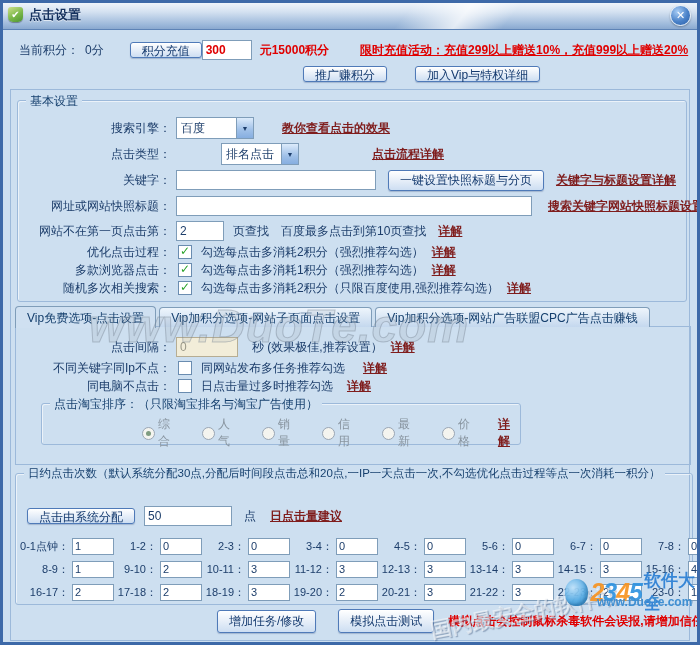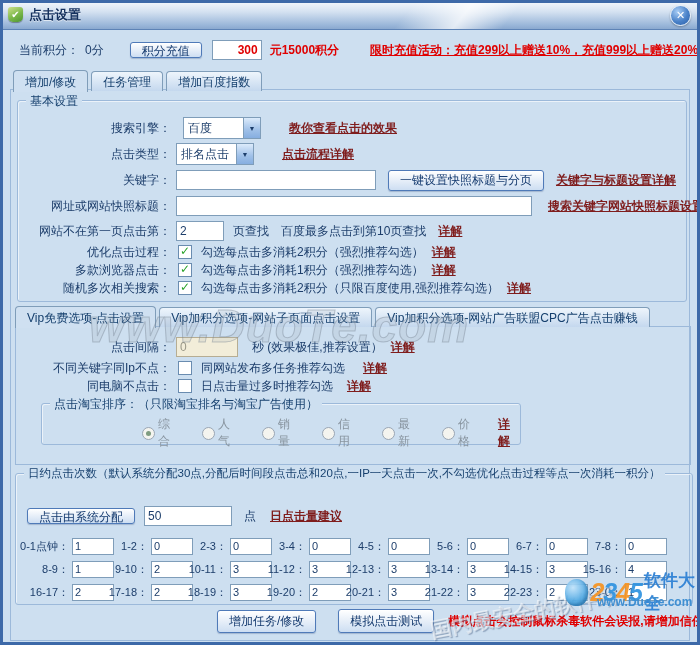--- a/index.html
+++ b/index.html
@@ -50,21 +50,21 @@
   .groupbox{position:absolute;border:1px solid #9cb9da;border-radius:3px;box-shadow:inset 1px 1px 0 rgba(255,255,255,.6);z-index:5;}
   .gtitle{position:absolute;top:-8px;left:8px;background:#cddff0;padding:0 4px;font-size:12px;color:#16406e;white-space:nowrap;}
   .panel{position:absolute;border:1px solid #9cb9da;z-index:2;}
   .tabs{position:absolute;display:flex;z-index:6;}
   .tab{border:1px solid #7f9db9;border-bottom:none;border-radius:4px 4px 0 0;height:18px;
     padding:1px 11px 0;margin-right:3px;font-size:12px;color:#16406e;cursor:pointer;
     background:linear-gradient(180deg,#eef5fc,#c4d8ee);display:flex;align-items:center;}
   .tab.active{background:#cfe0f1;height:20px;margin-top:-1px;position:relative;z-index:7;}
   
   .gridrow{position:absolute;left:14px;display:flex;align-items:center;height:20px;z-index:10;}
-  .slot{display:flex;align-items:center;justify-content:flex-end;width:79px;}
+  .slot{display:flex;align-items:center;justify-content:flex-end;width:88px;}
   .slot.wide{width:97px;}
   .sl{font-size:11px;color:#1d3e6b;margin-right:3px;white-space:nowrap;}
   .si{width:36px;height:15px;border:1px solid #7f9db9;font-family:inherit;font-size:11px;color:#1d3e6b;padding:0 2px;background:#fff;}
   
   .wm-center{position:absolute;left:86px;top:296px;font-size:46px;font-weight:bold;font-style:italic;
     color:rgba(150,160,172,0.16);-webkit-text-stroke:1px rgba(118,130,146,0.42);z-index:40;pointer-events:none;letter-spacing:1px;}
   .wm-logo{position:absolute;left:562px;top:566px;display:flex;align-items:center;z-index:45;pointer-events:none;opacity:.92;}
   .mascot{width:30px;height:27px;border-radius:48% 48% 44% 44%;
     background:radial-gradient(circle at 35% 32%,#bfe2fa,#54abe4 55%,#2384c6);margin-right:2px;
     box-shadow:inset -2px -2px 3px rgba(0,60,110,.35);}
@@ -86,54 +86,47 @@
     <span class="ttitle">点击设置</span>
     <div class="closebtn">
       <span>✕</span>
     </div>
   </div>
 
   <div class="row" style="top:36px;left:16px;right:4px;">
     <span class="lbl">当前积分：</span>
     <span style="margin-left:6px;">0分</span>
     <button class="xpbtn" style="margin-left:26px;">积分充值</button>
-    <input class="txt amount" style="margin-left: 10px; text-align: right;" value="300">
+    <input class="txt amount" style="" value="300">
     <span class="red" style="margin-left:8px;">元15000积分</span>
     <span class="red under" style="margin-left:10px;font-size:12px;padding-left:21px;">限时充值活动：充值299以上赠送10%，充值999以上赠送20%</span>
   </div>
 
-
-  <div class="tabs" style="top:68px;left:10px;">
-    <div class="tab active">
-        <span>增加/修改</span>
-      </div>
-    <div class="tab">
-        <span>任务管理</span>
-      </div>
-    <div class="tab">
-        <span>增加百度指数</span>
-      </div>
-  </div>
+  <div class="row" style="top:60px;left:300px;">
+    <button class="xpbtn">推广赚积分</button>
+    <button class="xpbtn" style="margin-left:28px;">加入Vip与特权详细</button>
+  </div>
+
 
   <div class="panel" style="top:86px;left:7px;width:678px;height:550px;"></div>
 
   <div class="groupbox" style="top:97px;left:14px;width:668px;height:200px;">
     <span class="gtitle">基本设置</span>
   </div>
 
   <div class="row" style="top:114px;left:20px;">
     <span class="lbl w148">搜索引擎：</span>
-    <span class="dd" style="margin-left:12px;">
+    <span class="dd" style="margin-left:5px;">
       <span class="ddval">百度</span>
       <span class="ddbtn">▼</span>
     </span>
     <span class="lk" style="margin-left:28px;">教你查看点击的效果</span>
   </div>
 
-  <div class="row" style="top:140px;left:20px;">
+  <div class="row" style="top:140px;left:20px;gap:45px;">
     <span class="lbl w148">点击类型：</span>
     <span class="dd" style="margin-left:5px;">
       <span class="ddval">排名点击</span>
       <span class="ddbtn">▼</span>
     </span>
     <span class="lk" style="margin-left:28px;">点击流程详解</span>
   </div>
 
   <div class="row" style="top:166px;left:20px;">
     <span class="lbl w148">关键字：</span>

